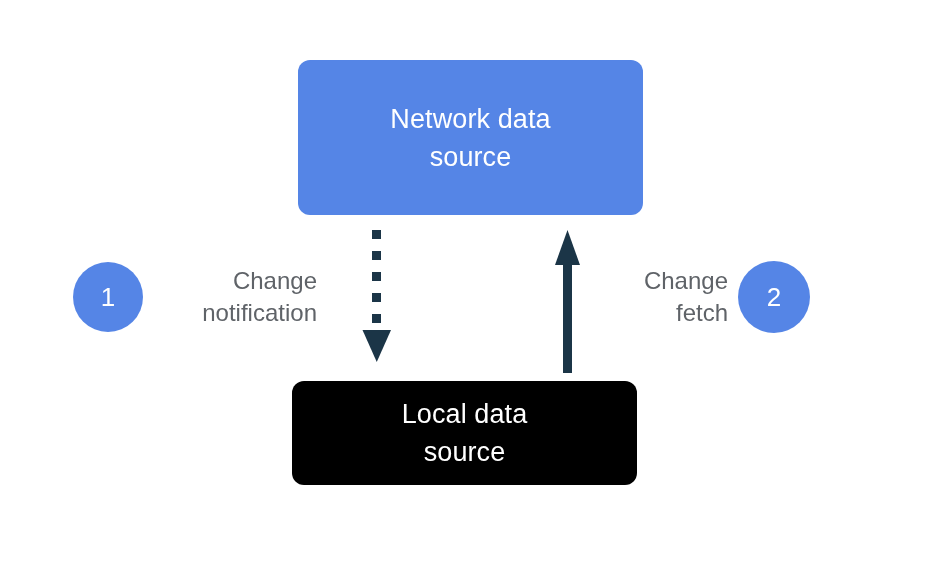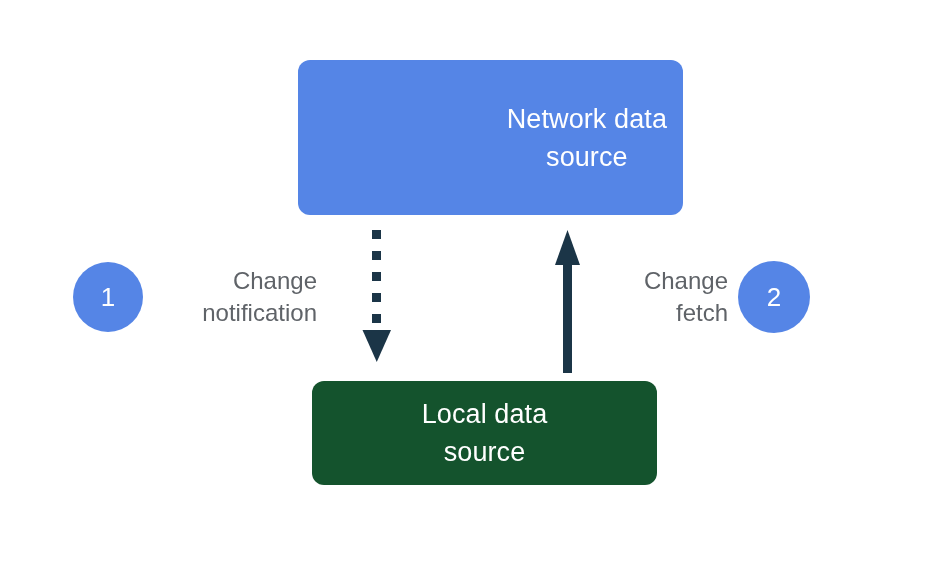--- a/index.html
+++ b/index.html
@@ -35,32 +35,31 @@
     font-weight: 400;
     letter-spacing: 0.1px;
     white-space: pre-line;
     box-sizing: border-box;
     padding: 0 16px;
   }
 
   #network-box {
     left: 298px;
     top: 60px;
-    width: 385px;
+    width: 345px;
     height: 155px;
     background: #5585e6;
-    justify-content: flex-end;
   }
 
   #local-box {
-    left: 312px;
+    left: 292px;
     top: 381px;
     width: 345px;
     height: 104px;
-    background: #14532d;
+    background: #000000;
   }
 
   
   .step-badge {
     position: absolute;
     border-radius: 50%;
     background: #5585e6;
     color: #ffffff;
     display: flex;
     align-items: center;

